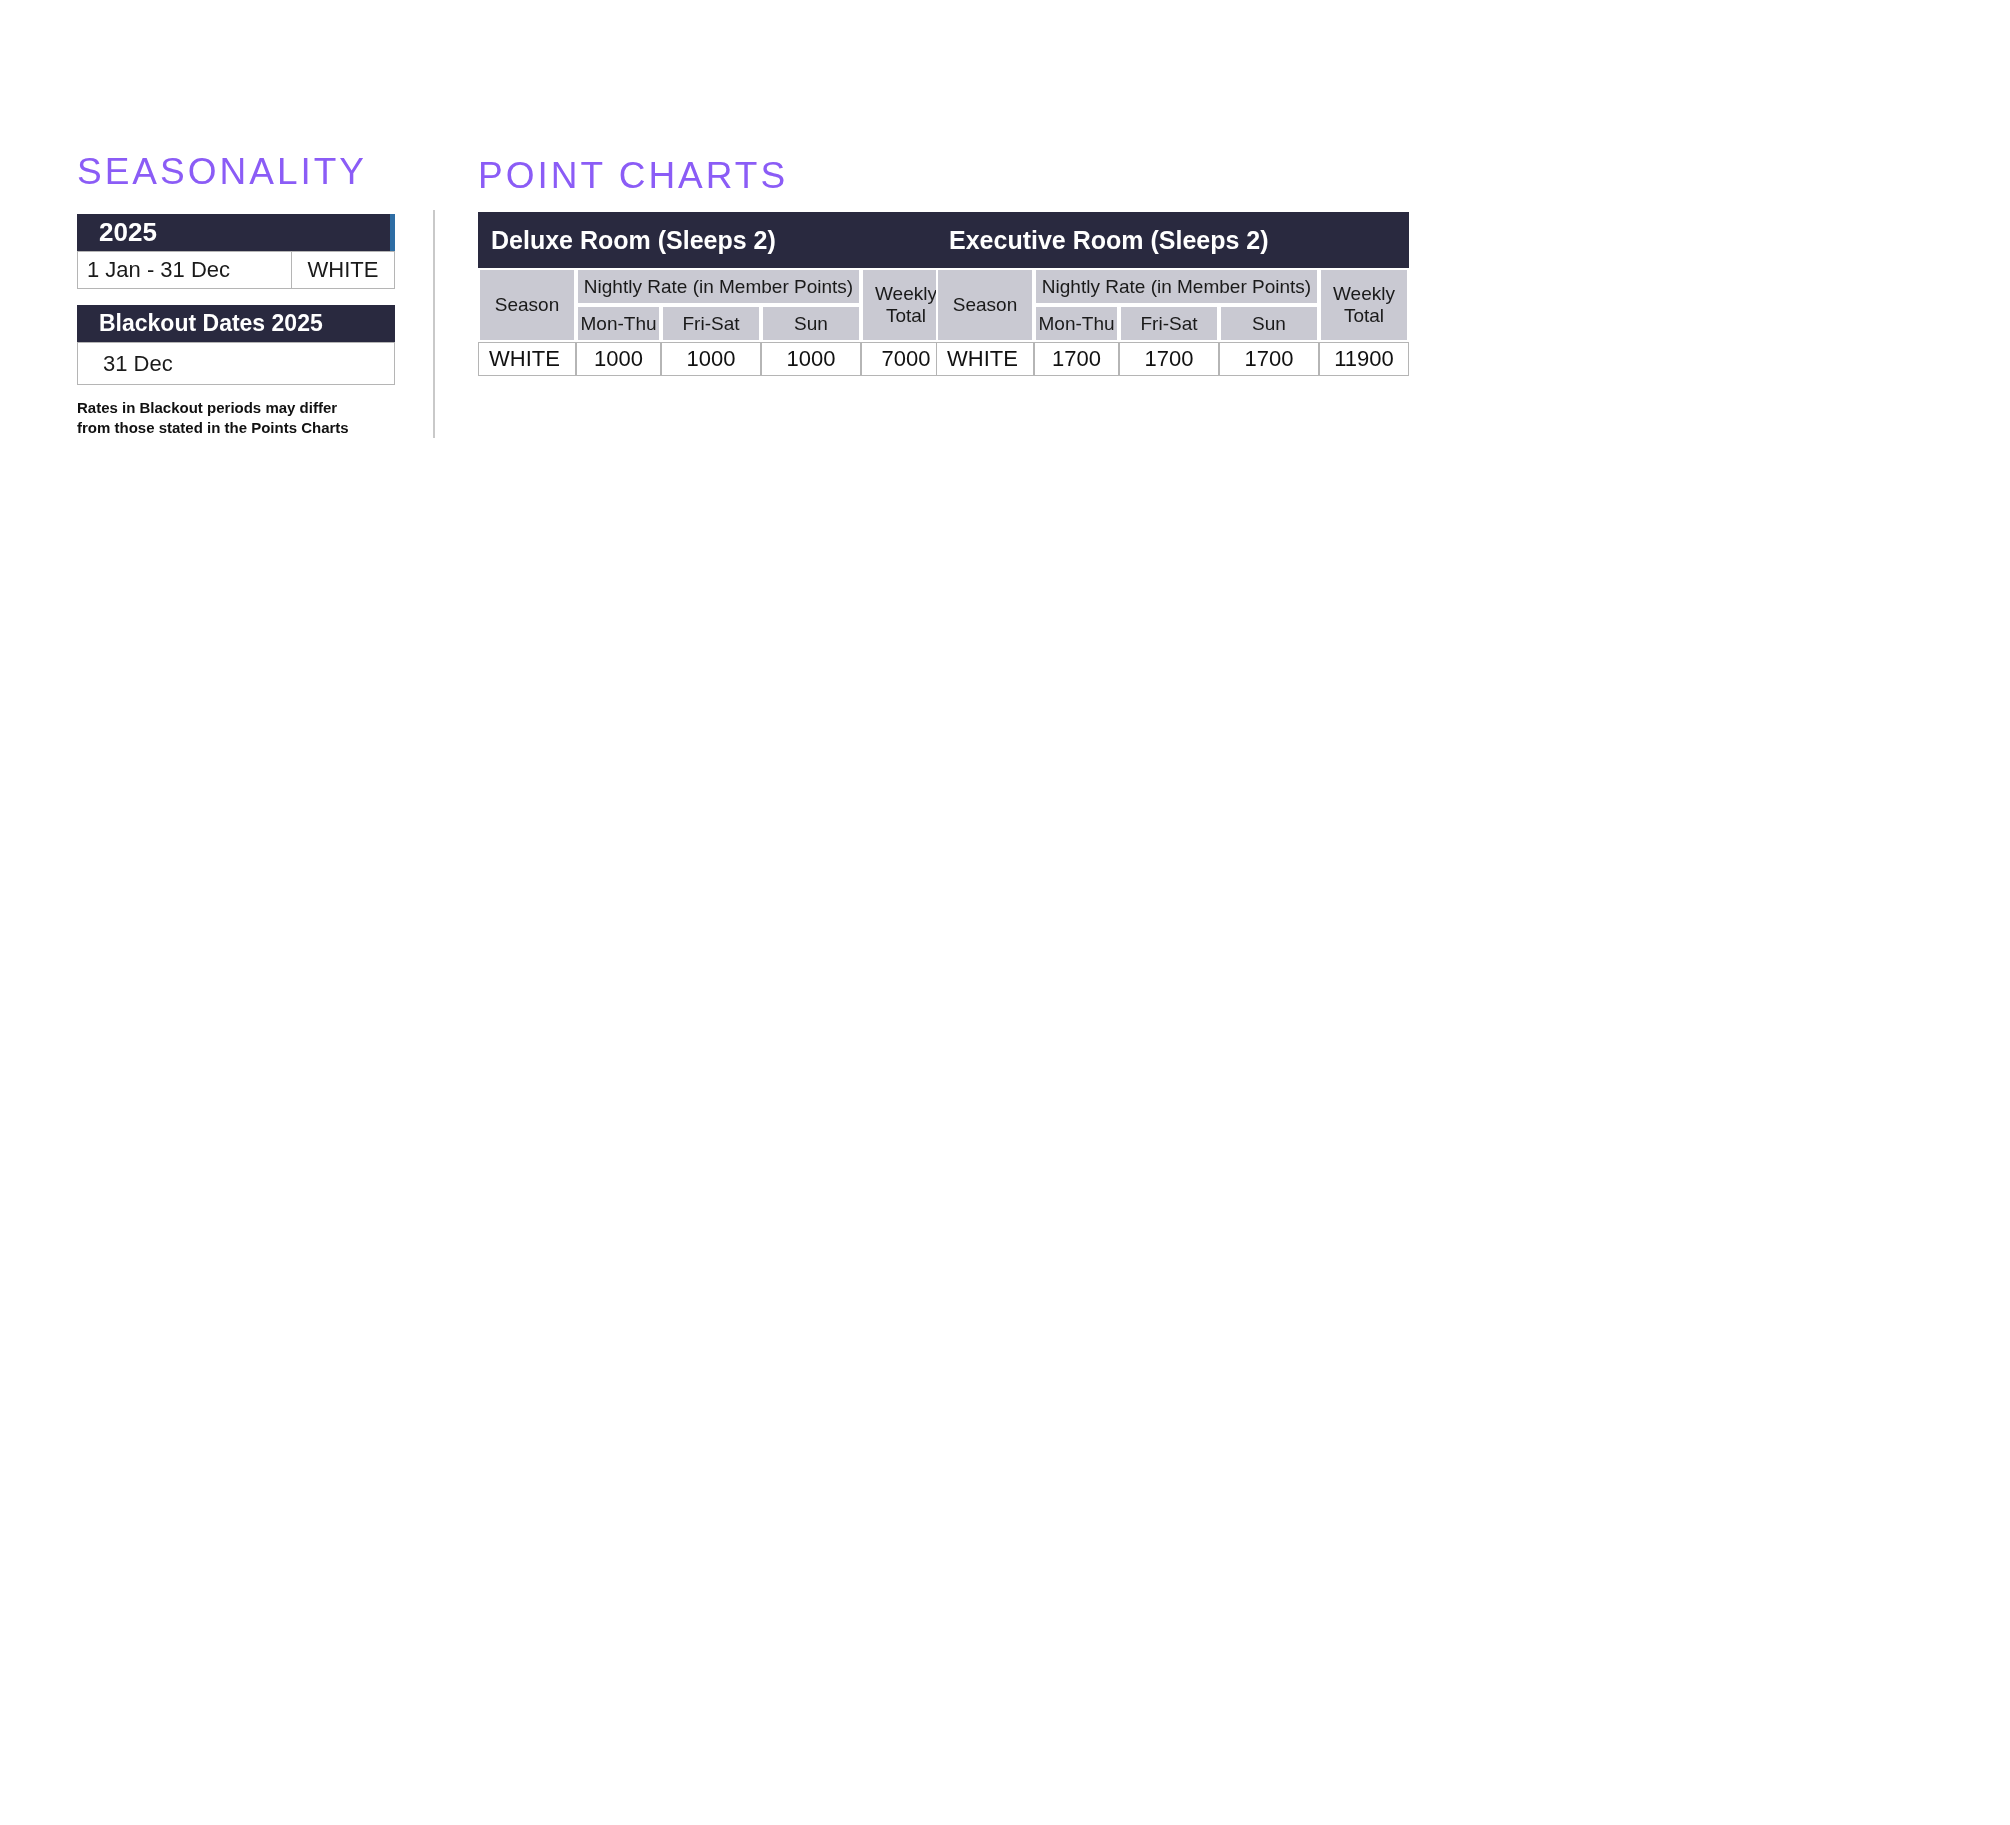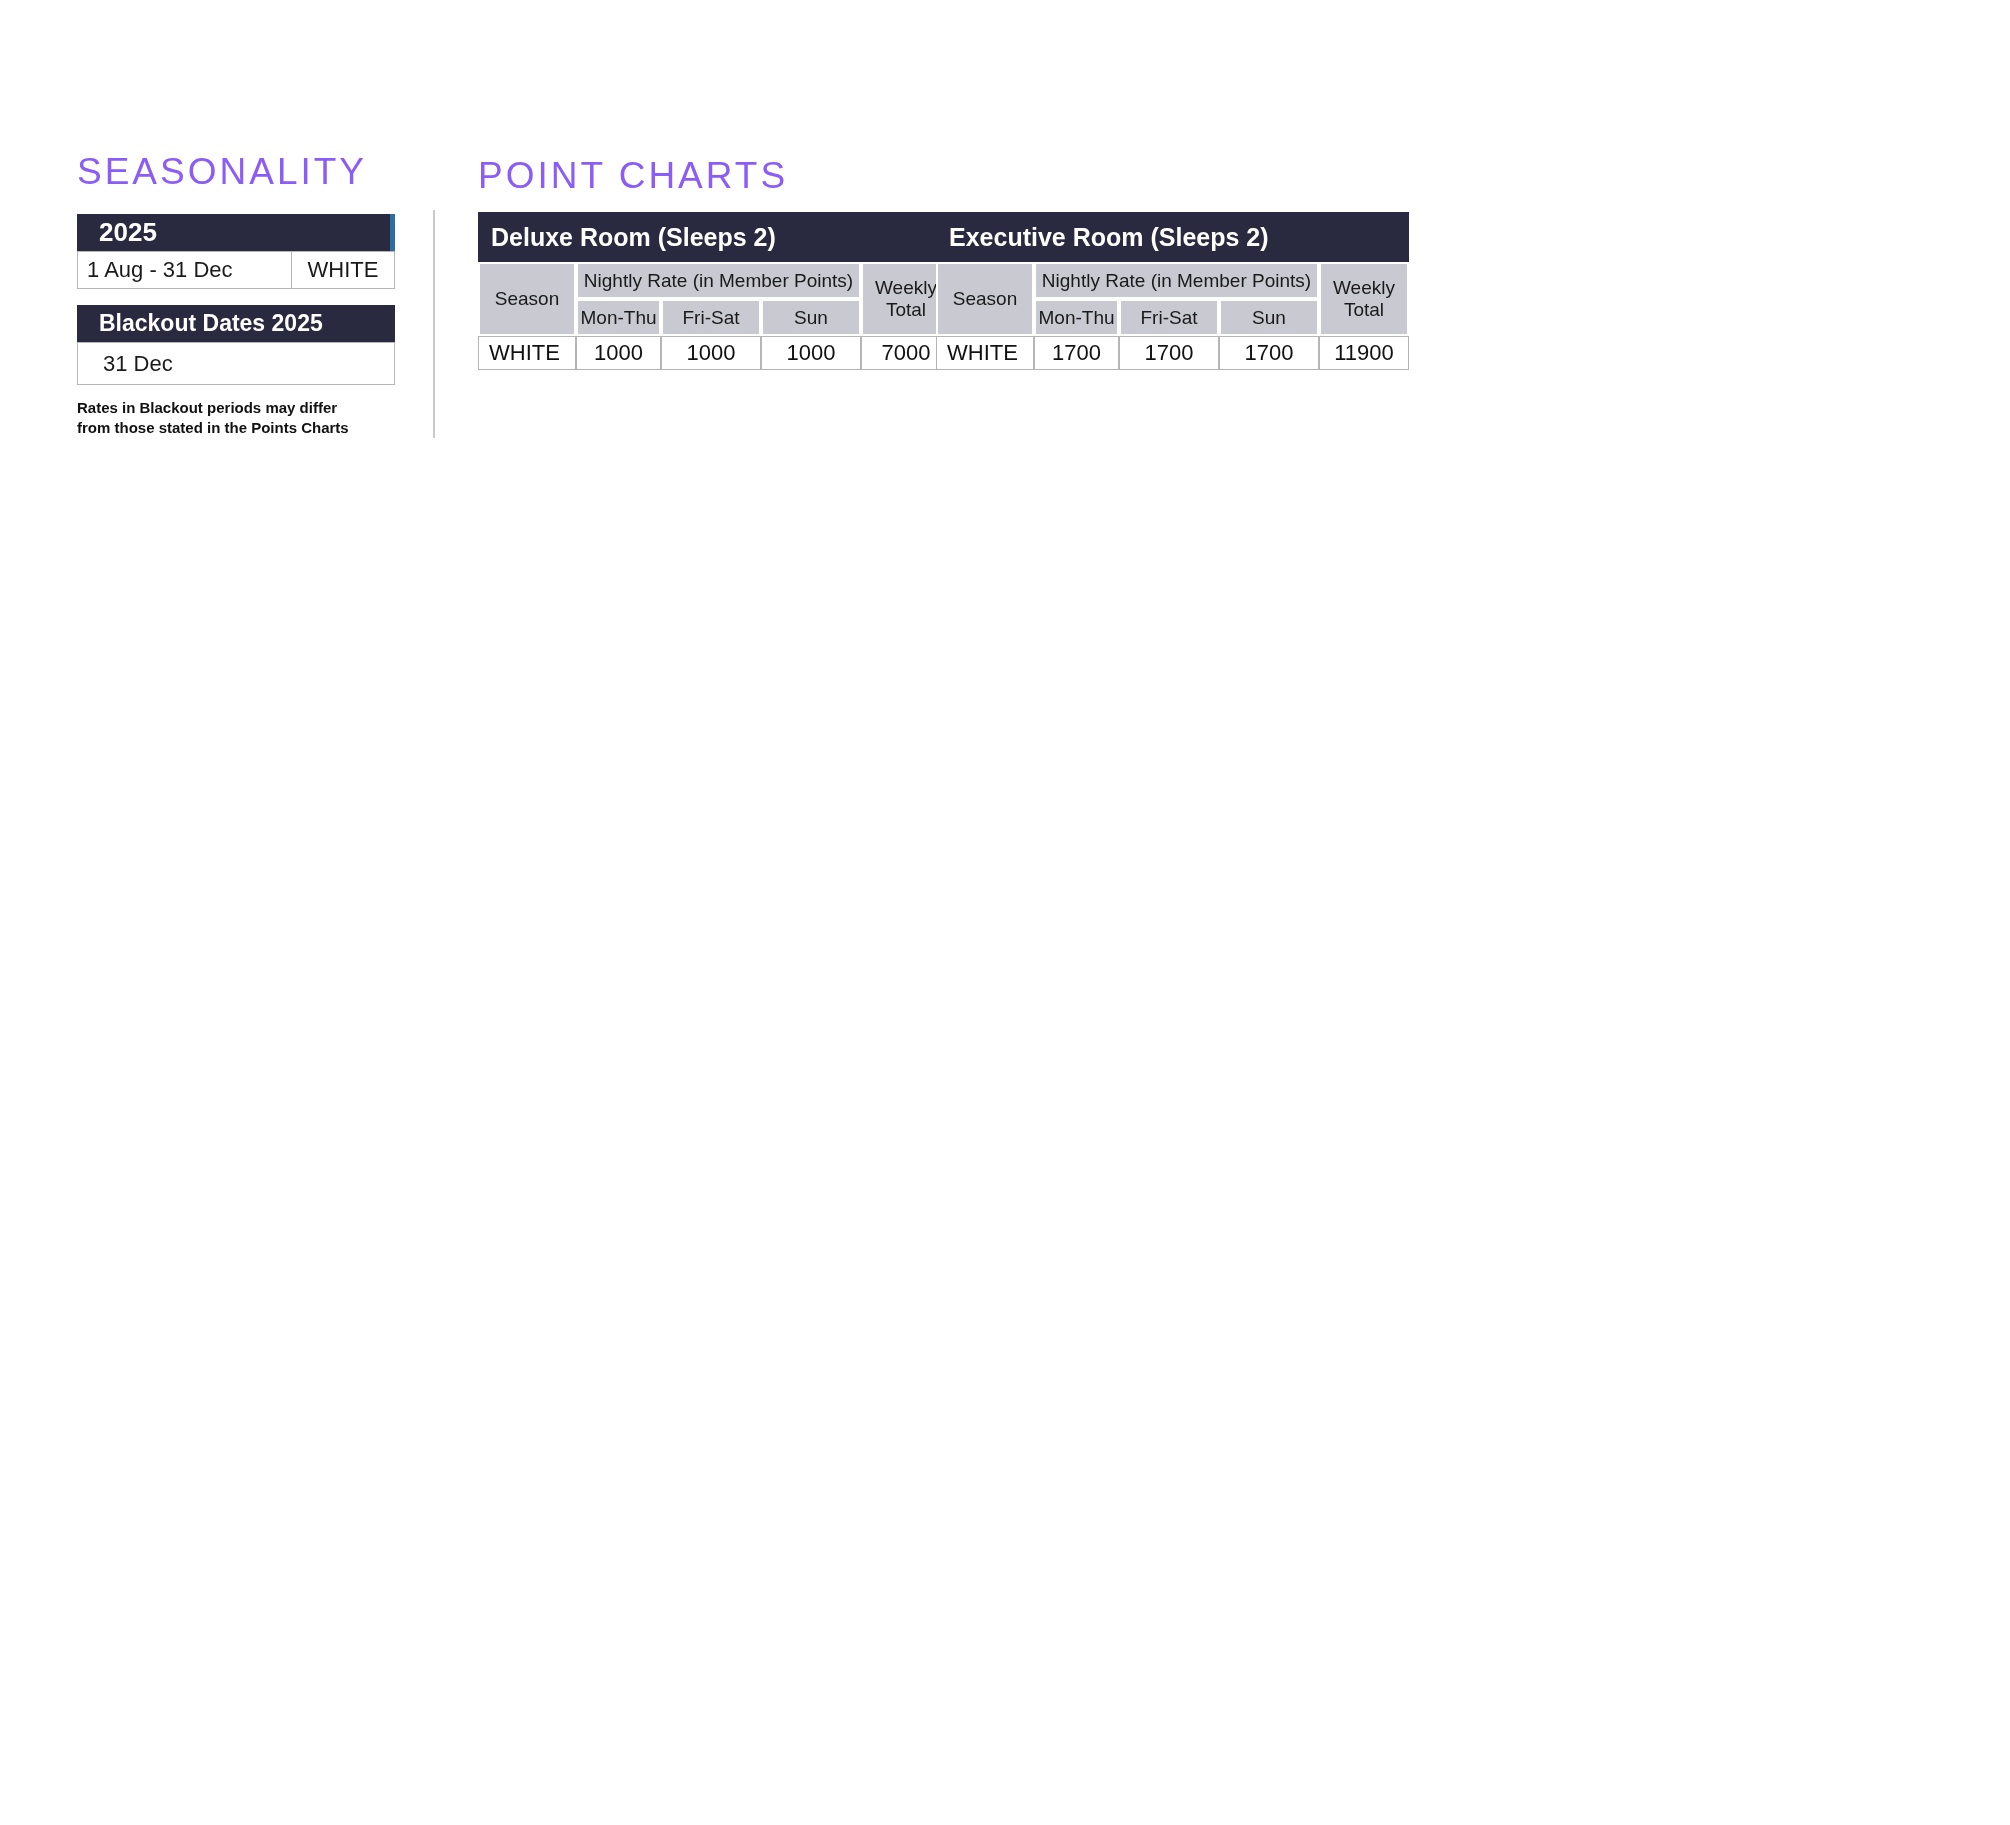--- a/index.html
+++ b/index.html
@@ -108,21 +108,21 @@
   #deluxe-table{left:478px;}
   #executive-table{left:936px;}
 
   .points-table th.title-cell{
     background:#29293F;
     color:#ffffff;
     font-size:25px;
     font-weight:700;
     text-align:left;
     padding:0 0 0 13px;
-    height:50px;
+    height:56px;
     box-sizing:border-box;
   }
   .points-table th.grey{
     background:#C9C9D2;
     font-weight:400;
     font-size:19px;
     color:#1a1a1a;
     border:2px solid #ffffff;
     text-align:center;
     box-sizing:border-box;
@@ -147,21 +147,21 @@
 </style>
 </head>
 <body>
 
 <h1 id="seasonality-title" class="heading">SEASONALITY</h1>
 <h1 id="points-title" class="heading">POINT CHARTS</h1>
 
 <div class="seasonality-block">
   <div class="dark-bar year-bar">2025</div>
   <div class="season-row">
-    <div class="dates-cell">1 Aug - 31 Dec</div>
+    <div class="dates-cell">1 Jan - 31 Dec</div>
     <div class="season-cell">WHITE</div>
   </div>
   <div class="dark-bar blackout-bar">Blackout Dates 2025</div>
   <div class="blackout-row">31 Dec</div>
   <div class="footnote">
     <div>Rates in Blackout periods may differ</div>
     <div>from those stated in the Points Charts</div>
   </div>
 </div>
 

